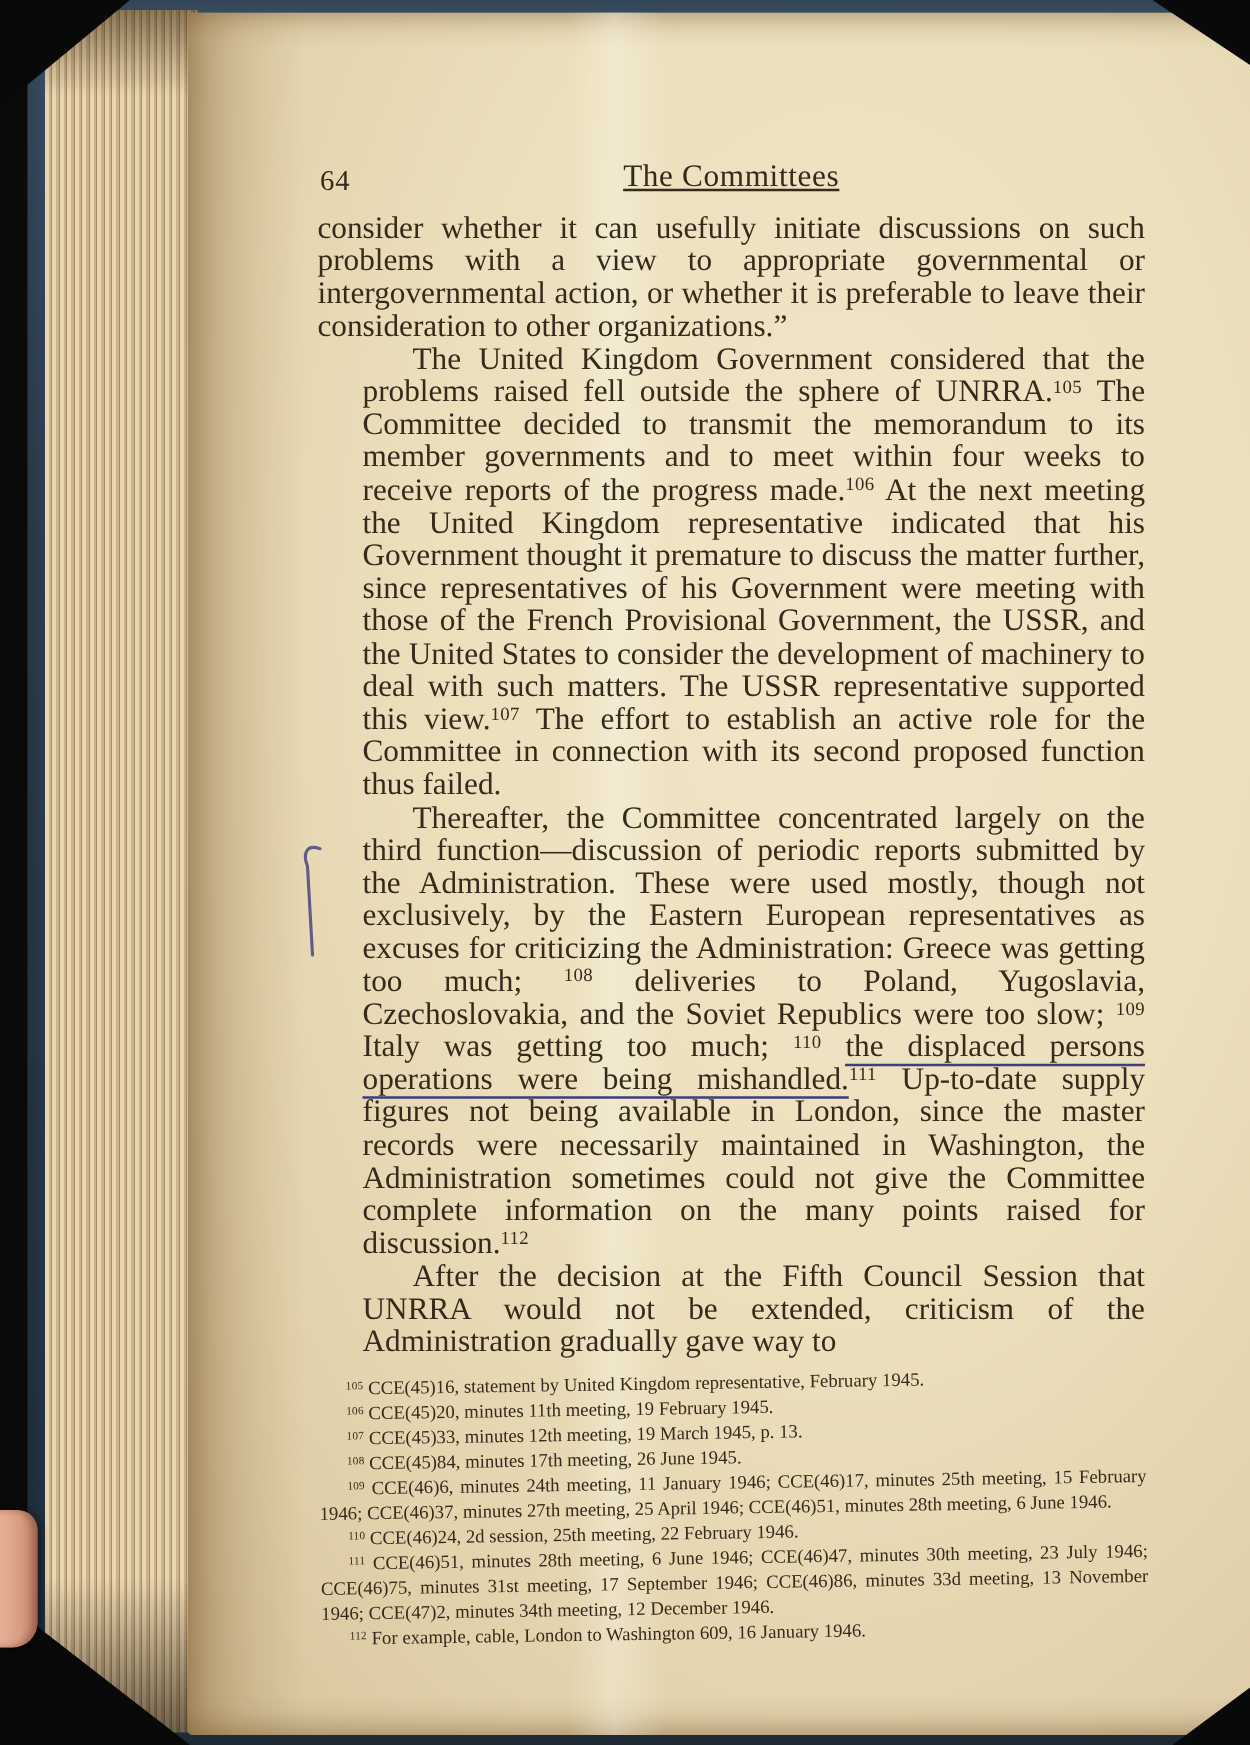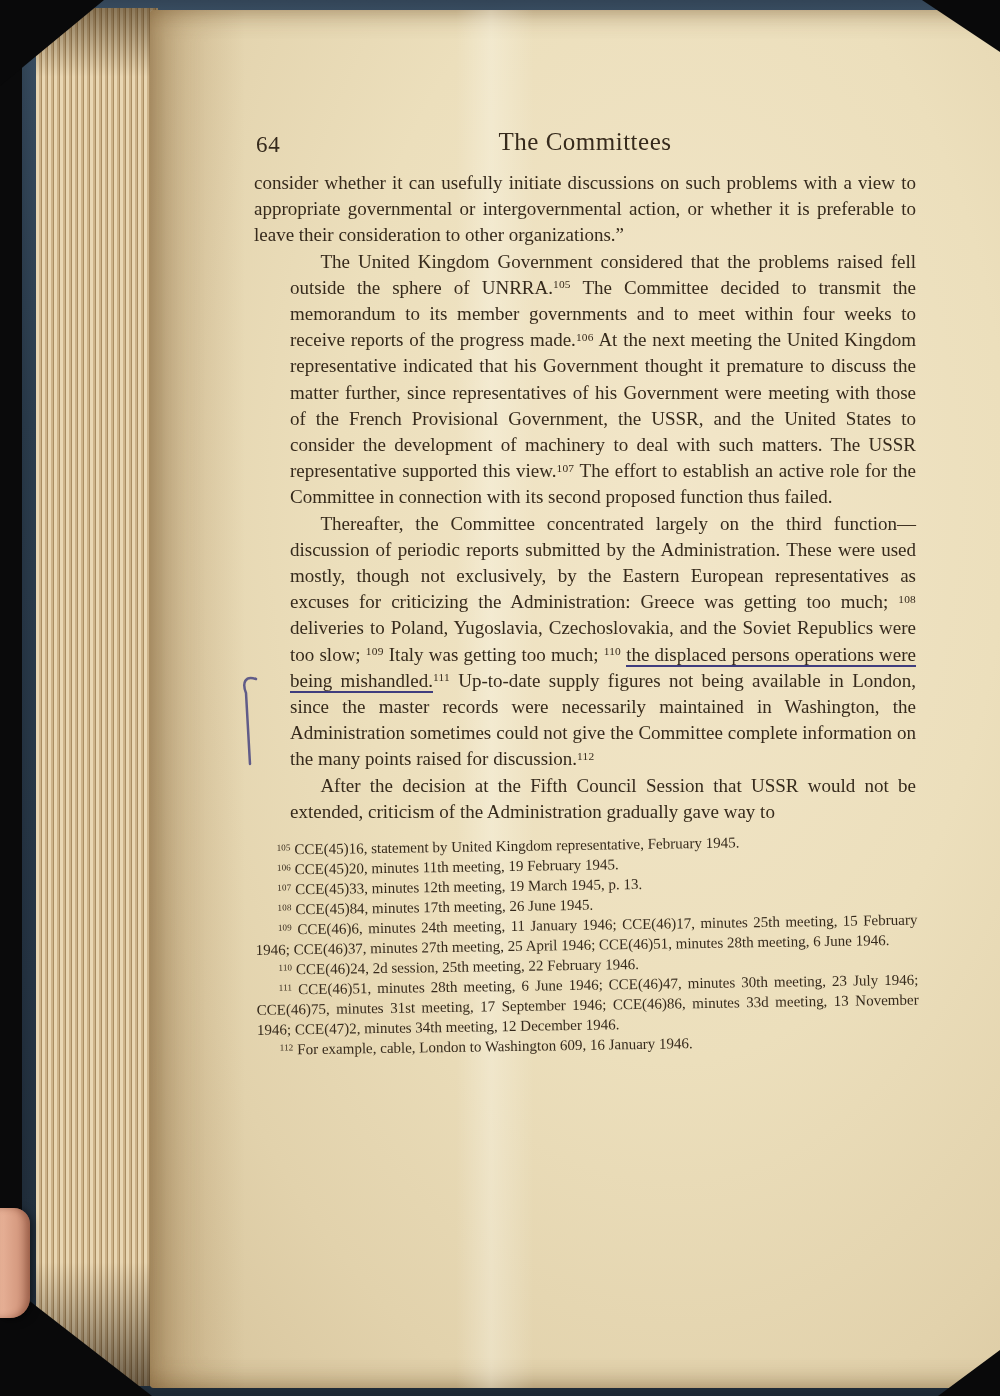--- a/index.html
+++ b/index.html
@@ -40,23 +40,23 @@
 
   
   .scan-band{position:absolute;left:306px;top:0;width:78px;height:100%;z-index:1;pointer-events:none;
     background:linear-gradient(90deg,rgba(255,255,245,0) 0%,rgba(255,255,246,.30) 45%,rgba(255,255,245,0) 100%);}
 
   .page-inner{position:absolute;left:104px;top:118px;width:662px;z-index:2;
     color:var(--text,#362a1c);}
 
   .page-header{position:relative;height:36px;}
   .page-number{position:absolute;left:2px;top:4px;font-size:23px;letter-spacing:.03em;}
-  .page-title{display:block;text-align:center;font-size:25px;letter-spacing:.02em;}
+  .page-title{display:block;text-align:center;font-size:25px;letter-spacing:.02em;text-decoration:underline;}
 
-  .body-text{margin-top:6px;font-size:19px;line-height:26.2px;}
+  .body-text{margin-top:6px;font-size:25px;line-height:26.2px;}
   .para{margin:0;text-align:justify;}
   .para.indent{text-indent:1.6em;margin-left:36px;}
   sup{font-size:.6em;line-height:0;vertical-align:baseline;position:relative;top:-.48em;letter-spacing:.02em;}
 
   .ink-underline{border-bottom:2.5px solid var(--ink,#3f3d7e);}
 
   .footnotes{margin-top:15px;font-size:15px;line-height:20px;
     transform:rotate(-0.9deg);transform-origin:0 0;}
   .footnote{margin:0;text-indent:1.5em;text-align:justify;}
 
@@ -96,21 +96,21 @@
     <div class="page-inner">
       <header class="page-header">
         <span class="page-number">64</span>
         <span class="page-title">The Committees</span>
       </header>
 
       <div class="body-text">
           <p class="para"><span>consider whether it can usefully initiate discussions on such problems with a view to appropriate governmental or intergovernmental action, or whether it is preferable to leave their consideration to other organizations.”</span></p>
           <p class="para indent"><span>The United Kingdom Government considered that the problems raised fell outside the sphere of UNRRA.</span><sup>105</sup><span> The Committee decided to transmit the memorandum to its member governments and to meet within four weeks to receive reports of the progress made.</span><sup>106</sup><span> At the next meeting the United Kingdom representative indicated that his Government thought it premature to discuss the matter further, since representatives of his Government were meeting with those of the French Provisional Government, the USSR, and the United States to consider the development of machinery to deal with such matters. The USSR representative supported this view.</span><sup>107</sup><span> The effort to establish an active role for the Committee in connection with its second proposed function thus failed.</span></p>
           <p class="para indent"><span>Thereafter, the Committee concentrated largely on the third function—discussion of periodic reports submitted by the Administration. These were used mostly, though not exclusively, by the Eastern European representatives as excuses for criticizing the Administration: Greece was getting too much; </span><sup>108</sup><span> deliveries to Poland, Yugoslavia, Czechoslovakia, and the Soviet Republics were too slow; </span><sup>109</sup><span> Italy was getting too much; </span><sup>110</sup><span> </span><span class="ink-underline">the displaced persons operations were being mishandled.</span><sup>111</sup><span> Up-to-date supply figures not being available in London, since the master records were necessarily maintained in Washington, the Administration sometimes could not give the Committee complete information on the many points raised for discussion.</span><sup>112</sup></p>
-          <p class="para indent"><span>After the decision at the Fifth Council Session that USSR would not be extended, criticism of the Administration gradually gave way to</span></p>
+          <p class="para indent"><span>After the decision at the Fifth Council Session that UNRRA would not be extended, criticism of the Administration gradually gave way to</span></p>
         </div>
 
       <div class="footnotes">
           <p class="footnote"><sup>105</sup><span> CCE(45)16, statement by United Kingdom representative, February 1945.</span></p>
           <p class="footnote"><sup>106</sup><span> CCE(45)20, minutes 11th meeting, 19 February 1945.</span></p>
           <p class="footnote"><sup>107</sup><span> CCE(45)33, minutes 12th meeting, 19 March 1945, p. 13.</span></p>
           <p class="footnote"><sup>108</sup><span> CCE(45)84, minutes 17th meeting, 26 June 1945.</span></p>
           <p class="footnote"><sup>109</sup><span> CCE(46)6, minutes 24th meeting, 11 January 1946; CCE(46)17, minutes 25th meeting, 15 February 1946; CCE(46)37, minutes 27th meeting, 25 April 1946; CCE(46)51, minutes 28th meeting, 6 June 1946.</span></p>
           <p class="footnote"><sup>110</sup><span> CCE(46)24, 2d session, 25th meeting, 22 February 1946.</span></p>
           <p class="footnote"><sup>111</sup><span> CCE(46)51, minutes 28th meeting, 6 June 1946; CCE(46)47, minutes 30th meeting, 23 July 1946; CCE(46)75, minutes 31st meeting, 17 September 1946; CCE(46)86, minutes 33d meeting, 13 November 1946; CCE(47)2, minutes 34th meeting, 12 December 1946.</span></p>

